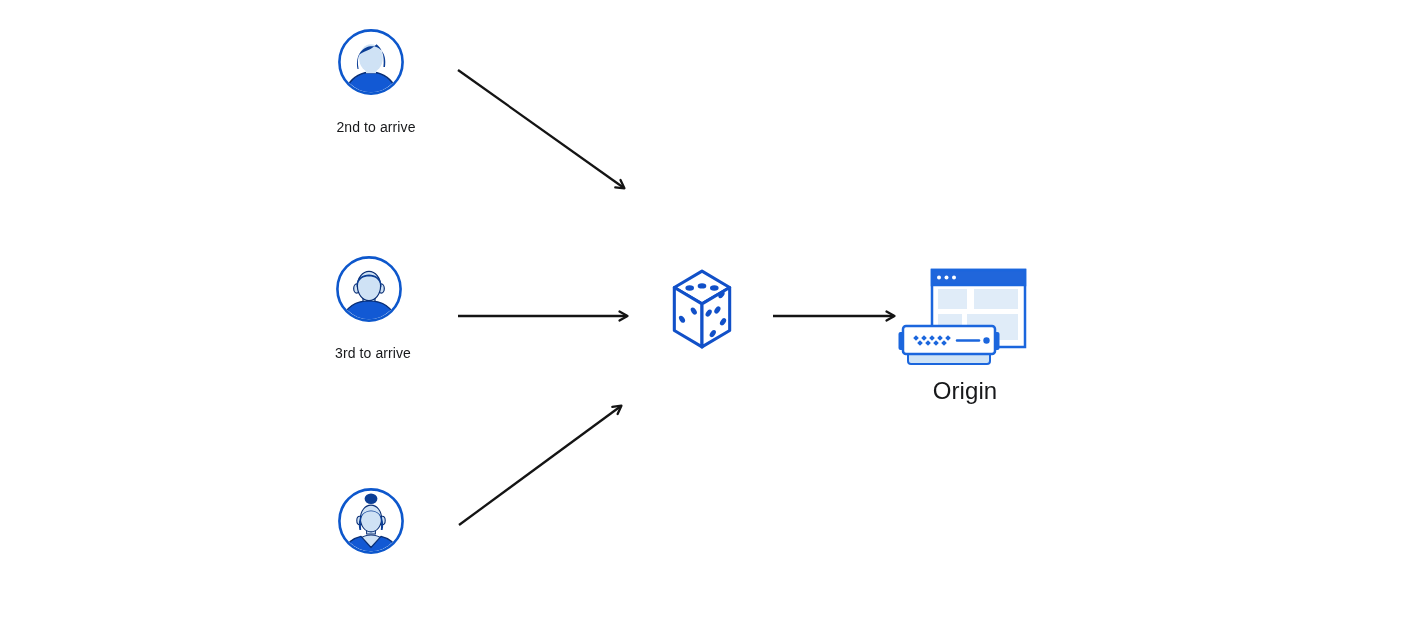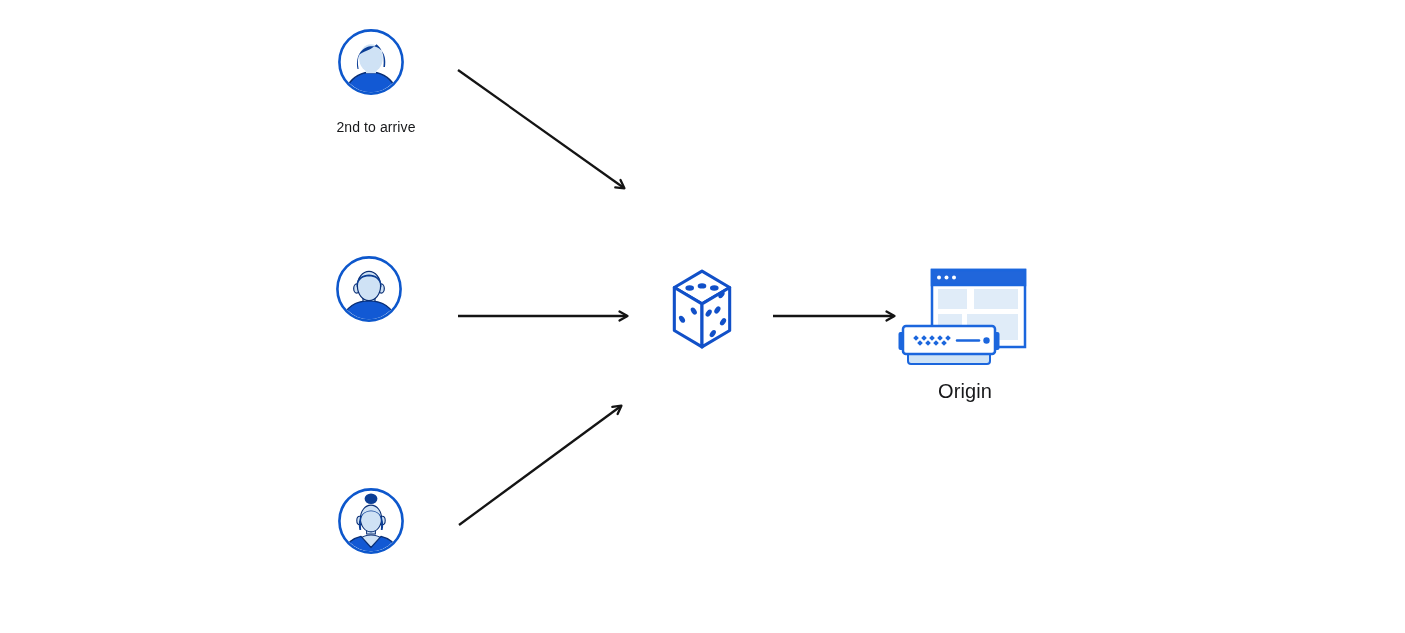--- a/index.html
+++ b/index.html
@@ -5,21 +5,21 @@
   html,body{margin:0;padding:0;background:#ffffff;}
   #canvas{
     position:relative;width:1405px;height:633px;background:#ffffff;overflow:hidden;
     font-family:"Liberation Sans",sans-serif;
   }
   .abs{position:absolute;}
   .label{
     font-size:14px;color:#17181a;text-align:center;line-height:26px;
     letter-spacing:0.1px;
   }
-  .origin-label{font-size:20px;}
+  .origin-label{font-size:24px;}
   svg{display:block;}
 </style>
 </head>
 <body>
 
 <div id="canvas">
 
   <svg class="abs" style="left:0;top:0;" width="1405" height="633" viewBox="0 0 1405 633">
     <defs>
       <marker id="vhead" markerUnits="userSpaceOnUse" markerWidth="16" markerHeight="16" refX="10.5" refY="7" orient="auto">
@@ -63,20 +63,21 @@
         <rect x="27" y="35" width="12" height="11" fill="#cfe2f5" stroke="#0a2f75" stroke-width="1.1"></rect>
         <path d="M4,68 C9,49.5 21,44.8 33,44.8 C45,44.8 57,49.5 62,68 Z" fill="#1259d4" stroke="#0a2f75" stroke-width="1.3" stroke-linejoin="round"></path>
         <rect x="27.9" y="35" width="10.2" height="10" fill="#cfe2f5"></rect>
         <ellipse cx="20.7" cy="32.5" rx="3" ry="4.6" fill="#cfe2f5" stroke="#0a2f75" stroke-width="1.2"></ellipse>
         <ellipse cx="45.3" cy="32.5" rx="3" ry="4.6" fill="#cfe2f5" stroke="#0a2f75" stroke-width="1.2"></ellipse>
         <ellipse cx="33" cy="30" rx="11.6" ry="14.6" fill="#cfe2f5" stroke="#0a2f75" stroke-width="1.2"></ellipse>
         <path d="M20.6,29 C20.6,15 45.4,15 45.4,29 L45.4,31.5 C43,22.4 38.8,20.6 33,20.6 C27.2,20.6 23,22.4 20.6,31.5 Z" fill="#0b3e96"></path>
       </g>
     </svg>
   </div>
+  <div class="abs label" style="left:293px;top:340px;width:160px;">3rd to arrive</div>
 
   <div class="abs" style="left:338px;top:488px;">
     <svg width="66" height="66" viewBox="0 0 66 66">
       <defs>
           <clipPath id="clipA3">
             <circle cx="33" cy="33" r="30.2"></circle>
           </clipPath>
         </defs>
       <circle cx="33" cy="33" r="31.6" fill="#ffffff" stroke="#0d57cc" stroke-width="2.6"></circle>
       <g clip-path="url(#clipA3)">

